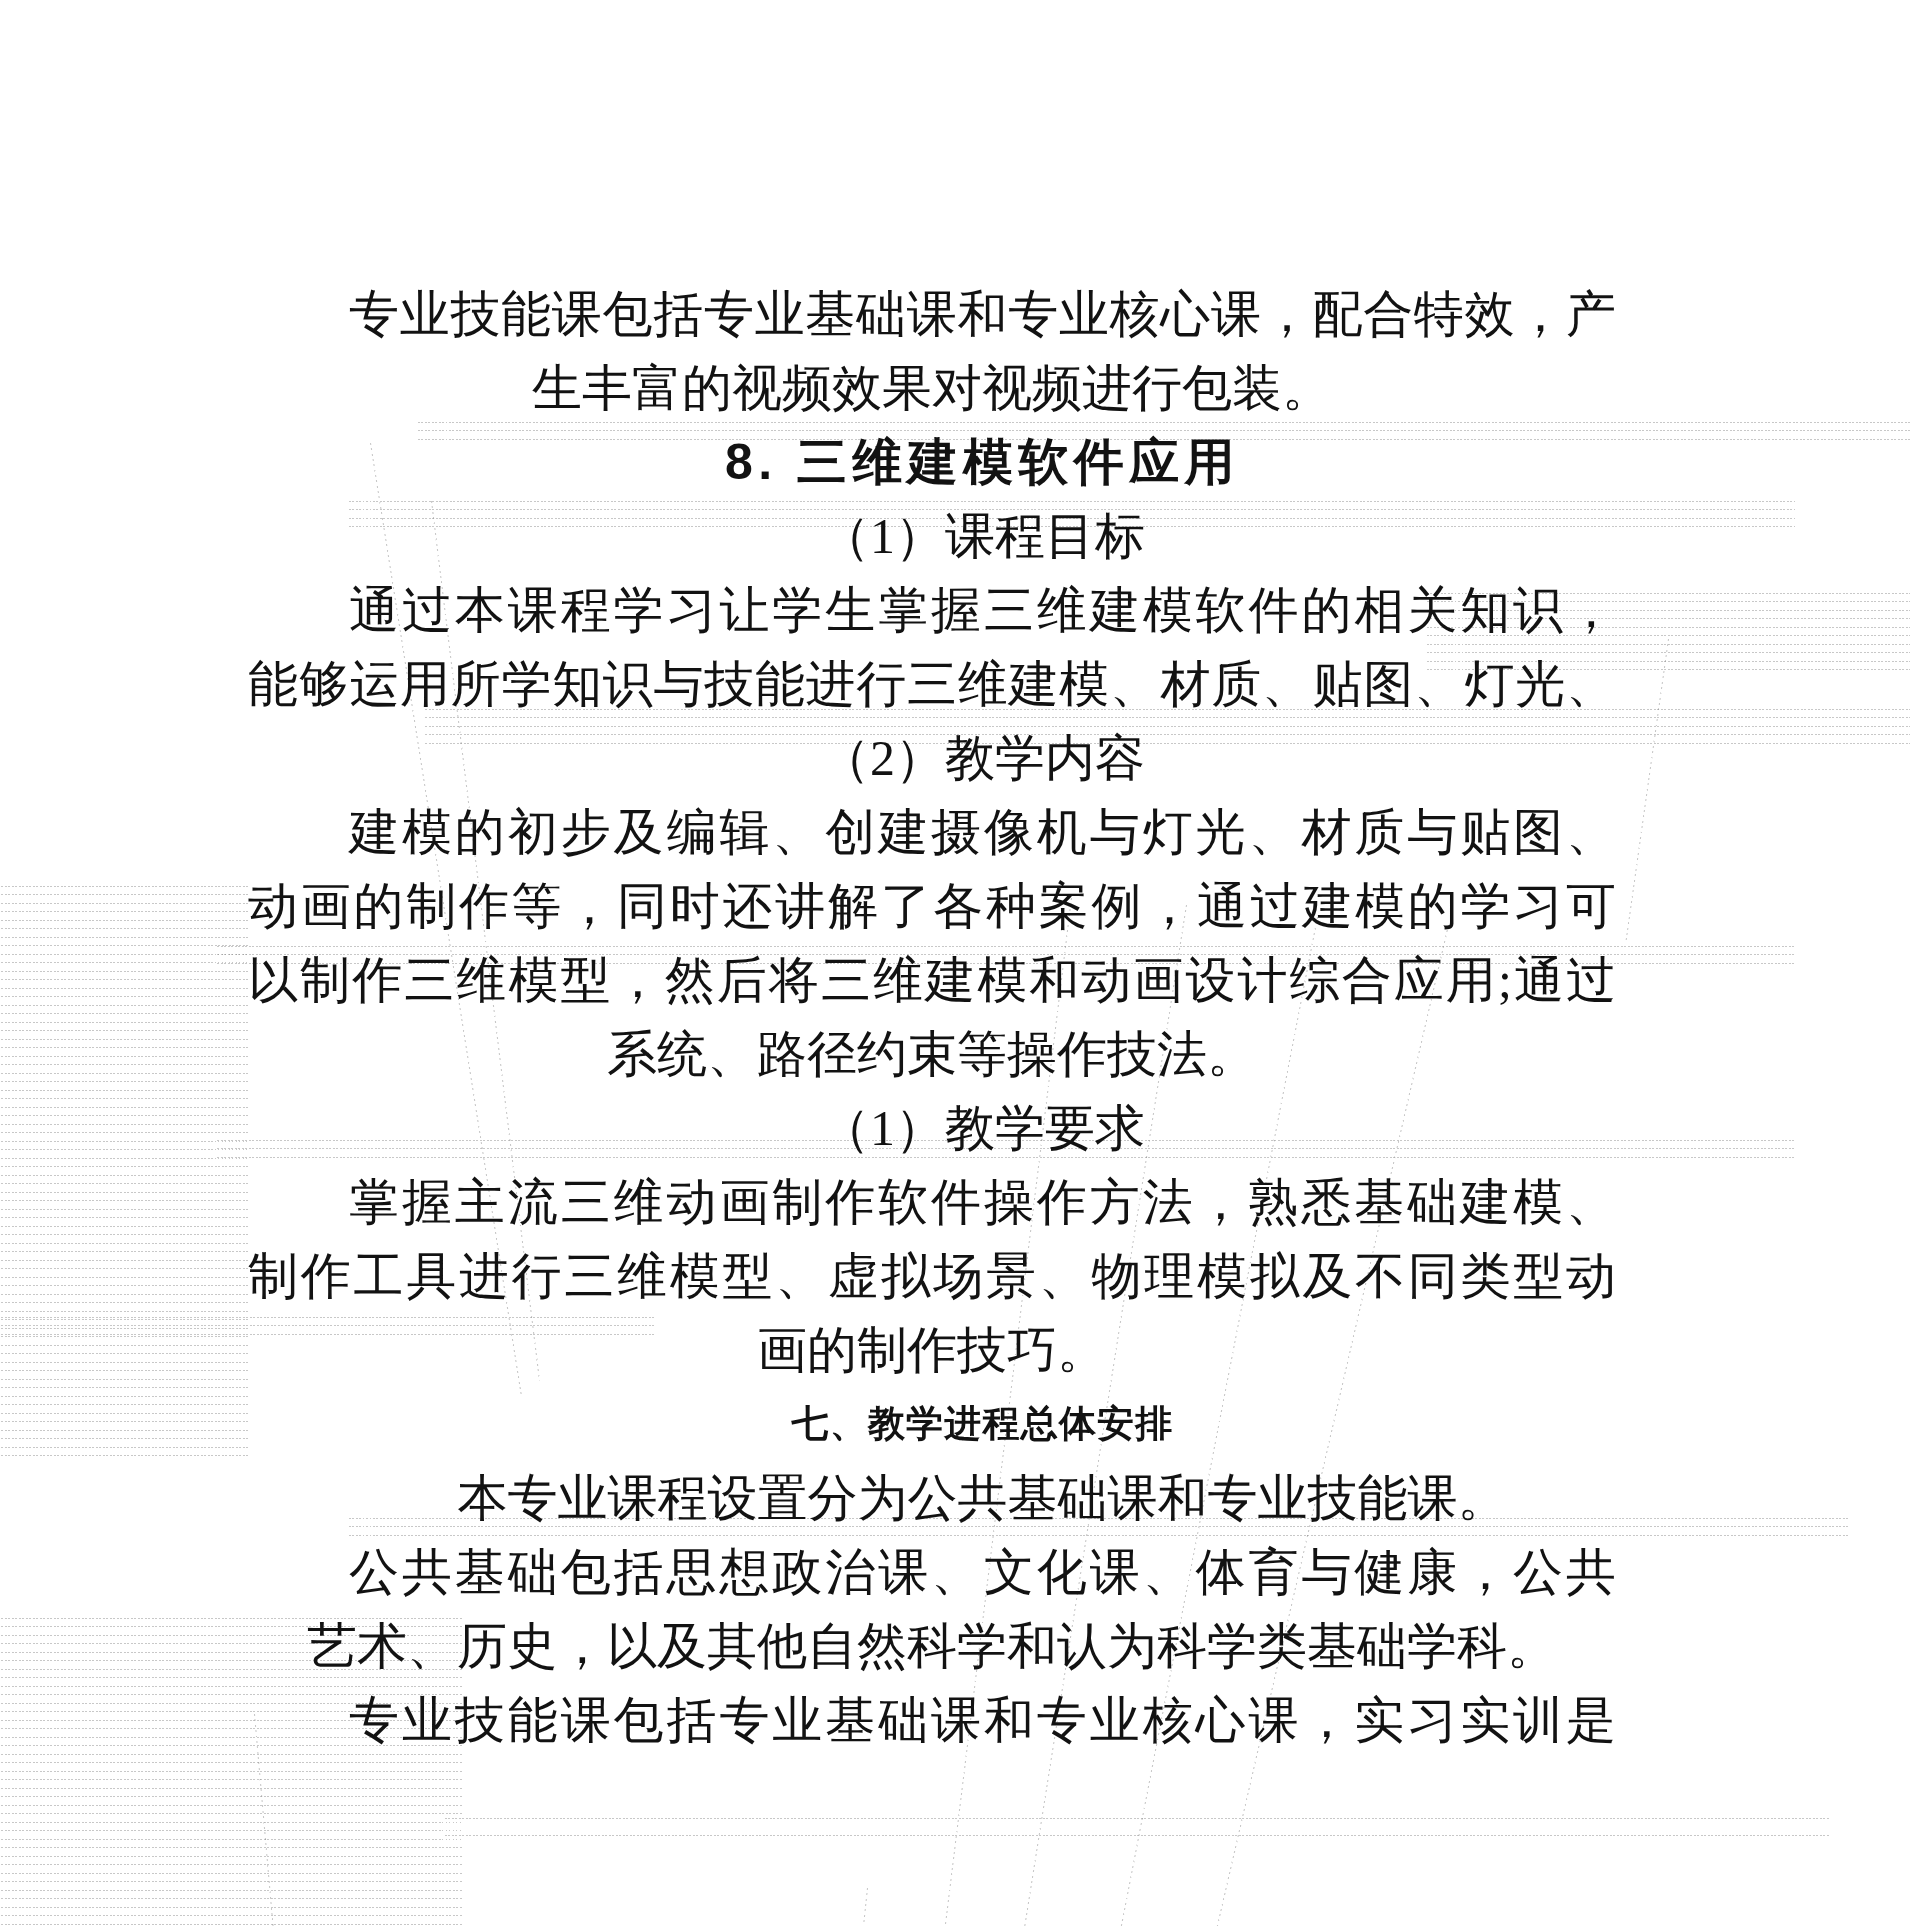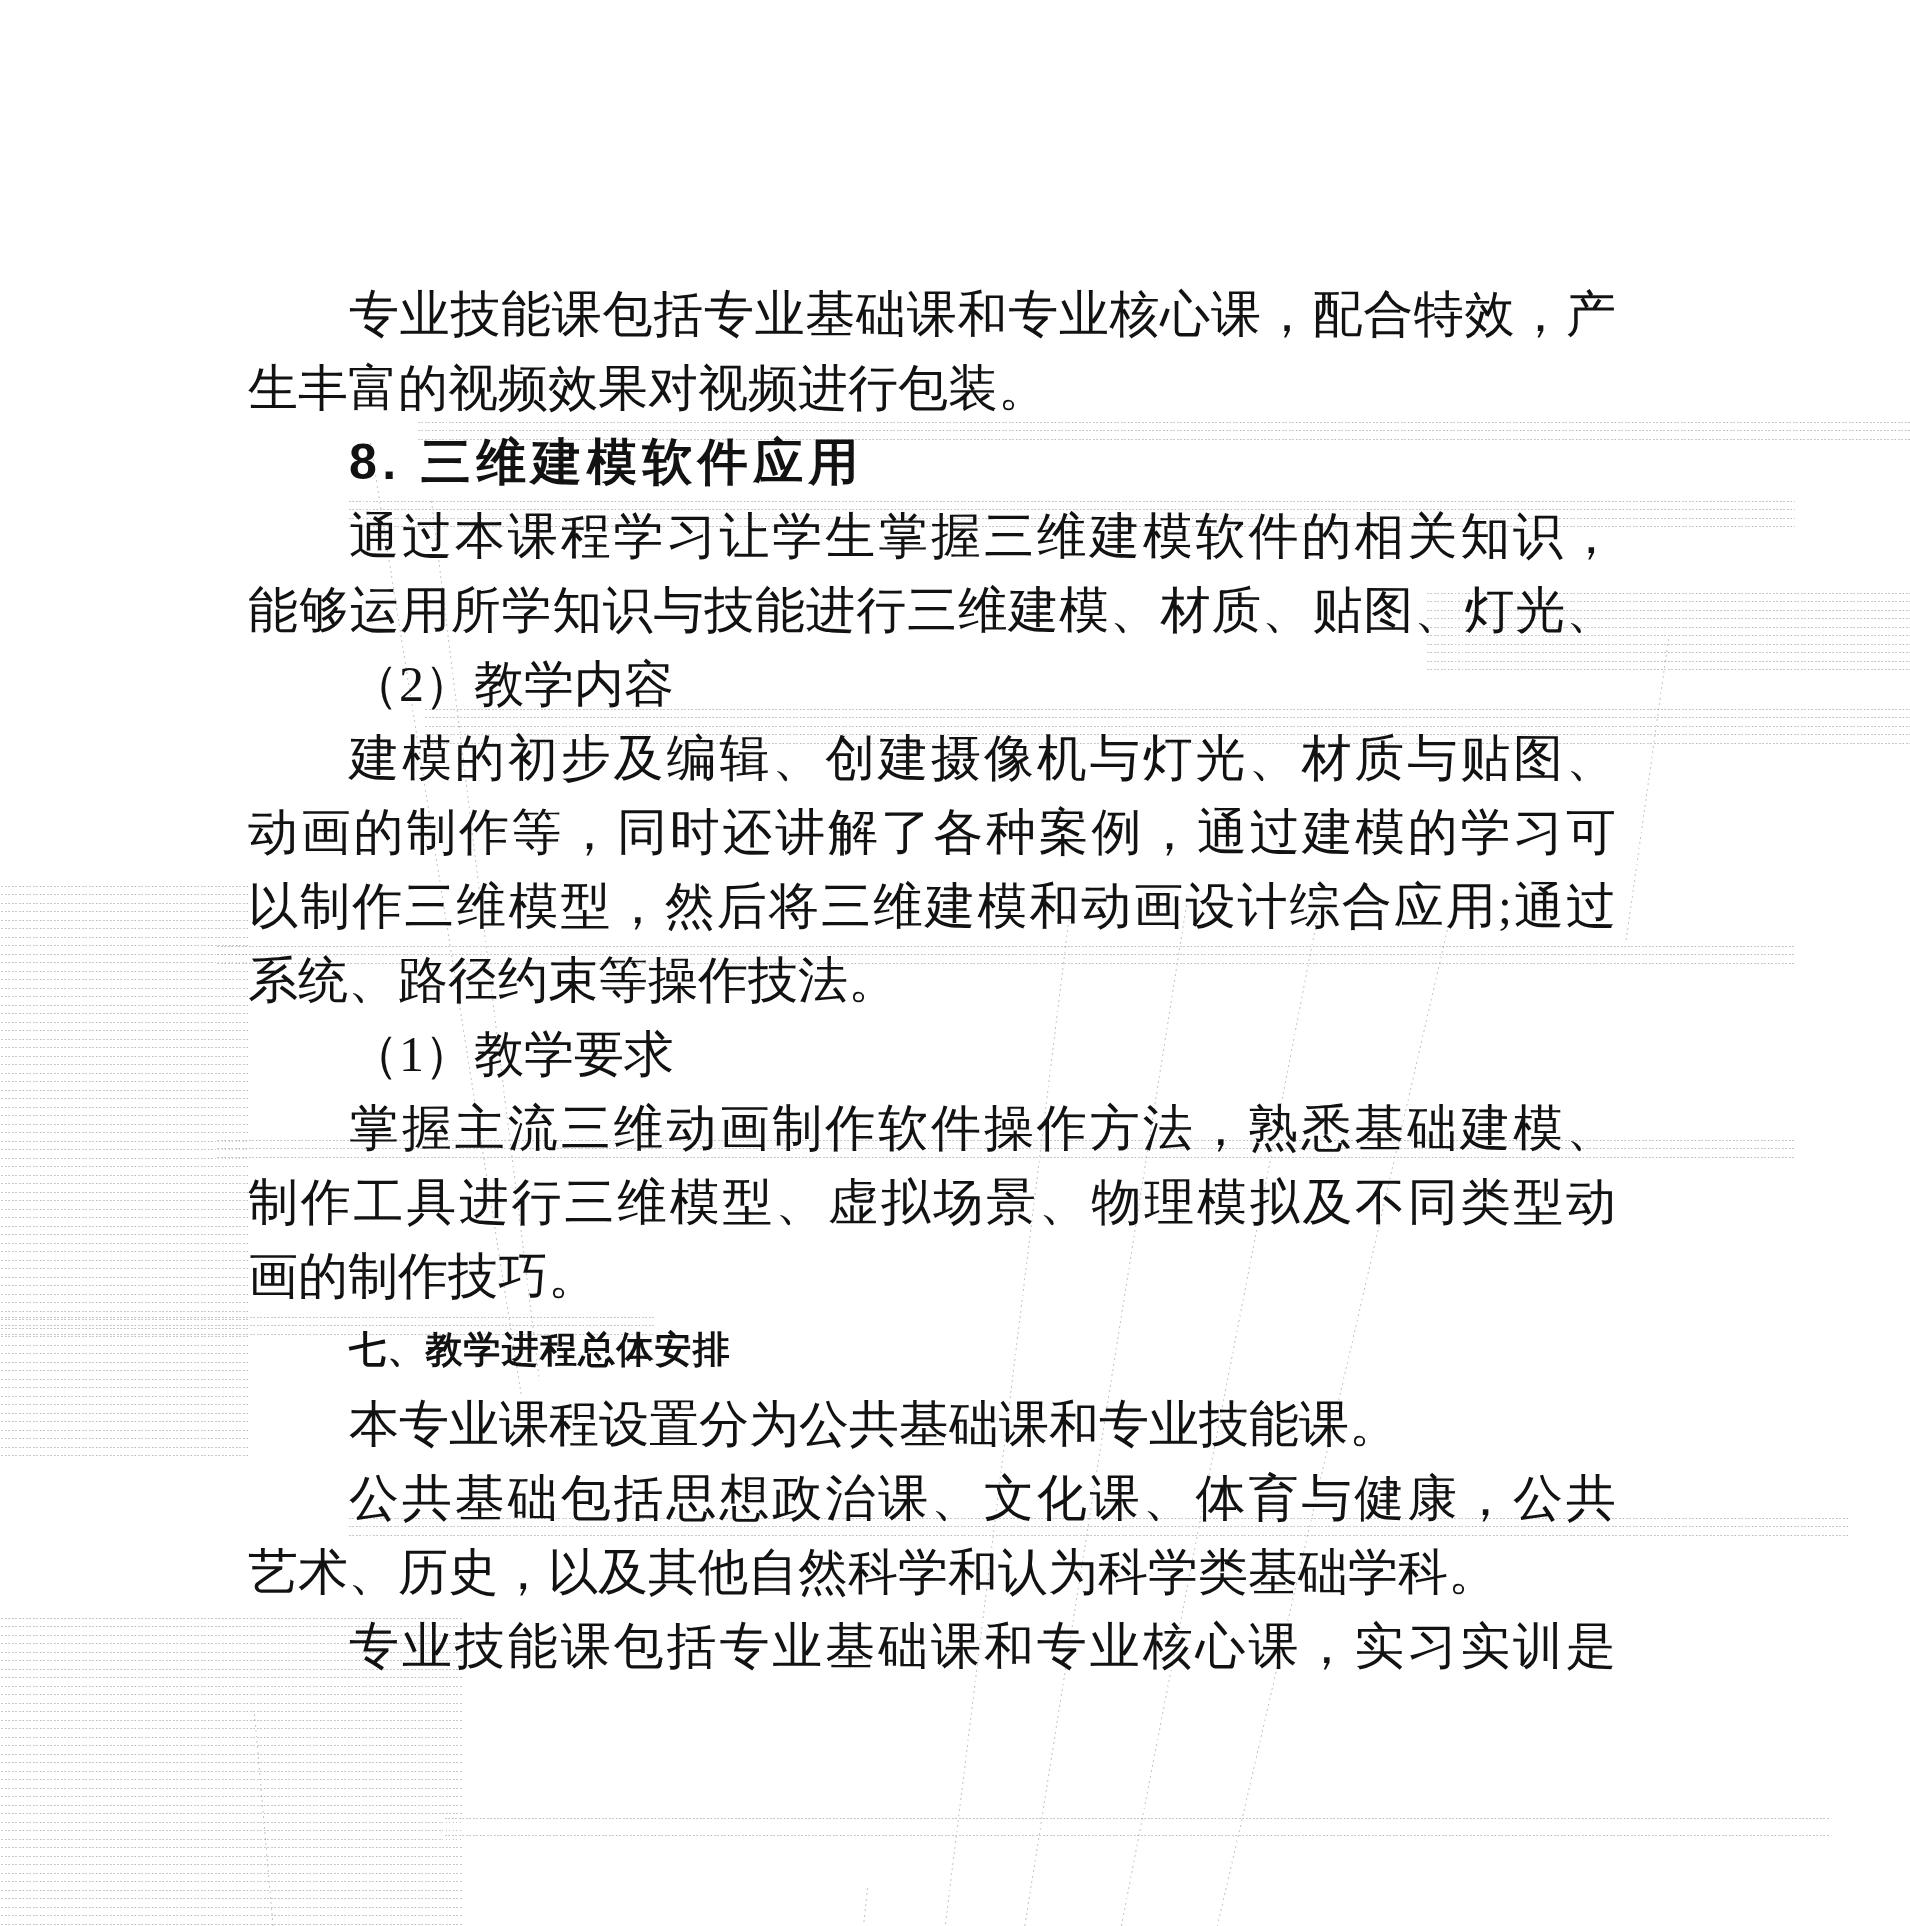--- a/index.html
+++ b/index.html
@@ -13,21 +13,21 @@
     background-image:
       repeating-linear-gradient(90deg,#ffffff 0 1.5px,rgba(255,255,255,0) 1.5px 3.5px),
       repeating-linear-gradient(180deg,rgba(110,110,110,0.38) 0 0.8px,rgba(0,0,0,0) 0.8px 8.5px);
   }
   .diag{
     position:absolute;width:1.2px;pointer-events:none;transform-origin:top center;
     background-image:repeating-linear-gradient(180deg,rgba(110,110,110,0.40) 0 1.9px,rgba(0,0,0,0) 1.9px 5.4px);
   }
   
   .content{position:absolute;left:248px;top:277px;width:1368px;}
-  .line{height:74px;line-height:74px;font-size:50px;}
+  .line{height:74px;line-height:74px;font-size:50px;text-align:center;}
   .line.indent{text-indent:101px;}
   .line.justify{text-align:justify;text-align-last:justify;text-justify:inter-character;}
   .line.h3{font-family:"Liberation Sans","DejaVu Sans",sans-serif;font-weight:700;letter-spacing:5.4px;}
   .line.h2{font-family:"Liberation Sans","DejaVu Sans",sans-serif;font-weight:700;font-size:37px;letter-spacing:1.2px;}
 </style>
 </head>
 <body>
 
 <div class="page">
 
@@ -53,20 +53,21 @@
     <div class="diag" style="left:1668px;top:639px;height:308px;transform:rotate(8deg);"></div>
     <div class="diag" style="left:254px;top:1714px;height:578px;transform:rotate(-5deg);"></div>
     <div class="diag" style="left:867px;top:1888px;height:347px;transform:rotate(6deg);"></div>
 
   </div>
 
   <main class="content">
       <div class="line body indent justify">专业技能课包括专业基础课和专业核心课，配合特效，产</div>
       <div class="line body">生丰富的视频效果对视频进行包装。</div>
       <div class="line h3 indent">8. 三维建模软件应用</div>
+      <div class="line body indent">（1）课程目标</div>
       <div class="line body indent justify">通过本课程学习让学生掌握三维建模软件的相关知识，</div>
       <div class="line body justify">能够运用所学知识与技能进行三维建模、材质、贴图、灯光、</div>
       <div class="line body indent">（2）教学内容</div>
       <div class="line body indent justify">建模的初步及编辑、创建摄像机与灯光、材质与贴图、</div>
       <div class="line body justify">动画的制作等，同时还讲解了各种案例，通过建模的学习可</div>
       <div class="line body justify">以制作三维模型，然后将三维建模和动画设计综合应用;通过</div>
       <div class="line body">系统、路径约束等操作技法。</div>
       <div class="line body indent">（1）教学要求</div>
       <div class="line body indent justify">掌握主流三维动画制作软件操作方法，熟悉基础建模、</div>
       <div class="line body justify">制作工具进行三维模型、虚拟场景、物理模拟及不同类型动</div>

